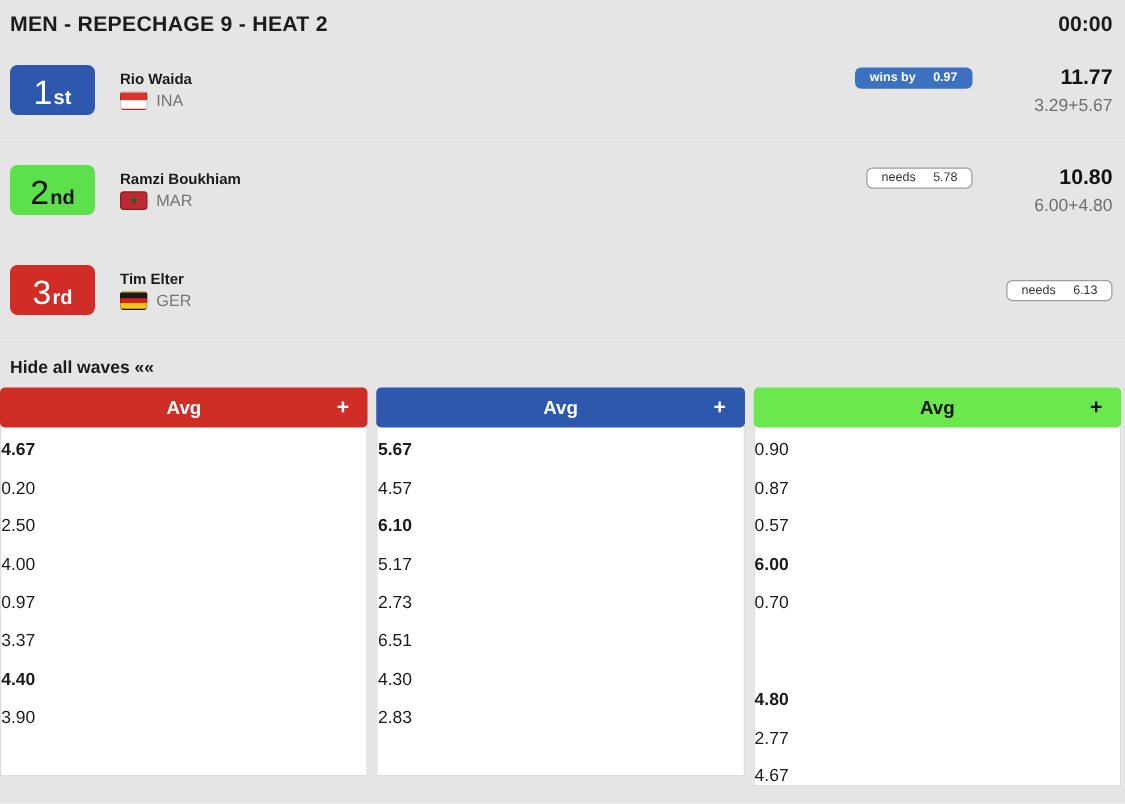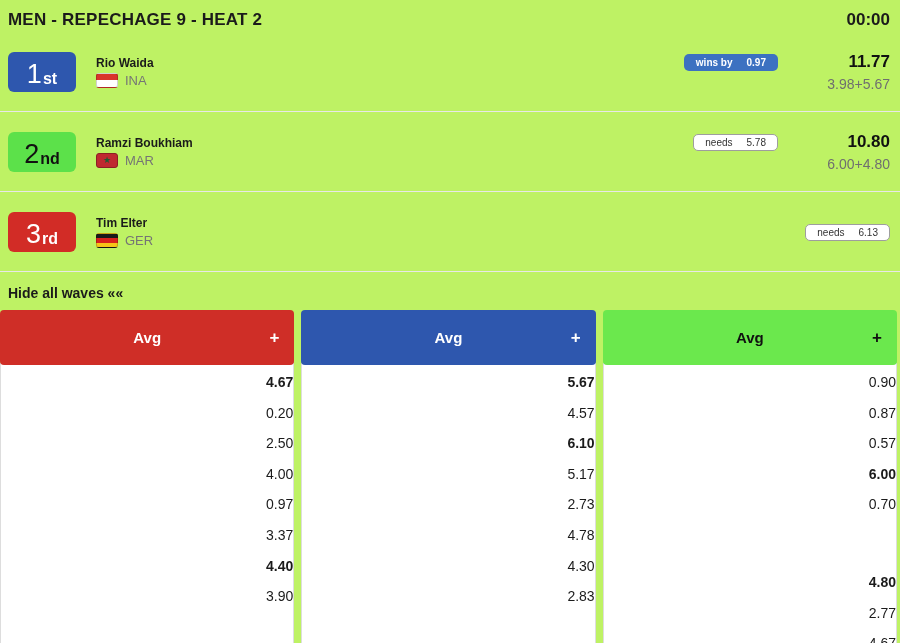--- a/index.html
+++ b/index.html
@@ -1,18 +1,18 @@
 <!DOCTYPE html>
 <html><head>
 <meta charset="utf-8">
 <style>
   * { margin: 0; padding: 0; box-sizing: border-box; }
   html, body { background: #fff; }
   body { font-family: "Liberation Sans", "DejaVu Sans", sans-serif; color: #1b1b1b; }
-  .page { position: relative; width: 900px; height: 643px; overflow: hidden; background: #bef264; }
+  .page { position: relative; width: 900px; height: 643px; overflow: hidden; background: #e5e5e5; }
 
   
   .topbar { display: flex; justify-content: space-between; align-items: center; padding: 10px 10px 2px 8px; }
   .heat-title { font-size: 17px; font-weight: 700; letter-spacing: 0.2px; color: #1b1b1b; }
   .heat-timer { font-size: 17px; font-weight: 700; color: #1b1b1b; }
 
   
   .athlete-row { display: flex; align-items: center; height: 80px; border-bottom: 1px solid #e8e8e8; padding: 0 10px 0 8px; }
   .rank-badge { width: 68px; height: 40px; border-radius: 6px; display: flex; align-items: flex-end; justify-content: center; color: #fff; flex: none; padding-bottom: 4px; }
   .rank-1 { background: #2e57ae; }
@@ -38,27 +38,27 @@
   .score-block { width: 112px; text-align: right; }
   .score-total { font-size: 17px; font-weight: 700; color: #111; }
   .score-breakdown { font-size: 14px; color: #6f6f6f; margin-top: 4px; }
 
   
   .waves-toggle { padding: 13px 8px 9px; font-size: 14px; font-weight: 700; color: #1b1b1b; cursor: pointer; width: fit-content; }
 
   
   .columns { display: flex; gap: 7px; padding-right: 3px; }
   .wave-col { flex: 1; display: flex; flex-direction: column; }
-  .col-header { position: relative; height: 55px; border-radius: 4px; display: flex; align-items: center; justify-content: center; font-size: 15px; font-weight: 700; cursor: pointer; }
+  .col-header { position: relative; height: 32px; border-radius: 4px; display: flex; align-items: center; justify-content: center; font-size: 15px; font-weight: 700; cursor: pointer; }
   .col-red   { background: #cf2e27; color: #fff; }
   .col-blue  { background: #2e57ae; color: #fff; }
   .col-green { background: #6be84d; color: #111; }
   .plus { position: absolute; right: 15px; top: 50%; transform: translateY(-50%); font-size: 17px; font-weight: 700; }
   .col-body { border: 1px solid #ddd; border-top: none; background: #fff; height: 281px; padding-top: 4px; margin-top: -2px; }
-  .wave-cell { height: 30.6px; line-height: 30.6px; text-align: right; font-size: 14px; color: #1b1b1b; }
+  .wave-cell { height: 30.6px; line-height: 30.6px; text-align: left; font-size: 14px; color: #1b1b1b; }
 </style>
 </head>
 <body>
 
 <div class="page">
 
   <div class="topbar">
     <div class="heat-title">MEN - REPECHAGE 9 - HEAT 2</div>
     <div class="heat-timer">00:00</div>
   </div>
@@ -75,21 +75,21 @@
         <span class="country-code">INA</span>
       </div>
     </div>
     <div class="row-right">
       <div class="status-badge status-wins">
         <span>wins by</span>
         <span>0.97</span>
       </div>
       <div class="score-block">
         <div class="score-total">11.77</div>
-        <div class="score-breakdown">3.98+5.67</div>
+        <div class="score-breakdown">3.29+5.67</div>
       </div>
     </div>
   </div>
 
   <div class="athlete-row">
     <div class="rank-badge rank-2">
       <span class="rank-num">2</span>
       <span class="rank-suffix">nd</span>
     </div>
     <div class="athlete-info">
@@ -158,21 +158,21 @@
       <div class="col-header col-blue">
         <span>Avg</span>
         <span class="plus">+</span>
       </div>
       <div class="col-body">
         <div class="wave-cell" style="font-weight: 700;">5.67</div>
         <div class="wave-cell">4.57</div>
         <div class="wave-cell" style="font-weight: 700;">6.10</div>
         <div class="wave-cell">5.17</div>
         <div class="wave-cell">2.73</div>
-        <div class="wave-cell">4.78</div>
+        <div class="wave-cell">6.51</div>
         <div class="wave-cell">4.30</div>
         <div class="wave-cell">2.83</div>
       </div>
     </div>
 
     <div class="wave-col">
       <div class="col-header col-green">
         <span>Avg</span>
         <span class="plus">+</span>
       </div>

